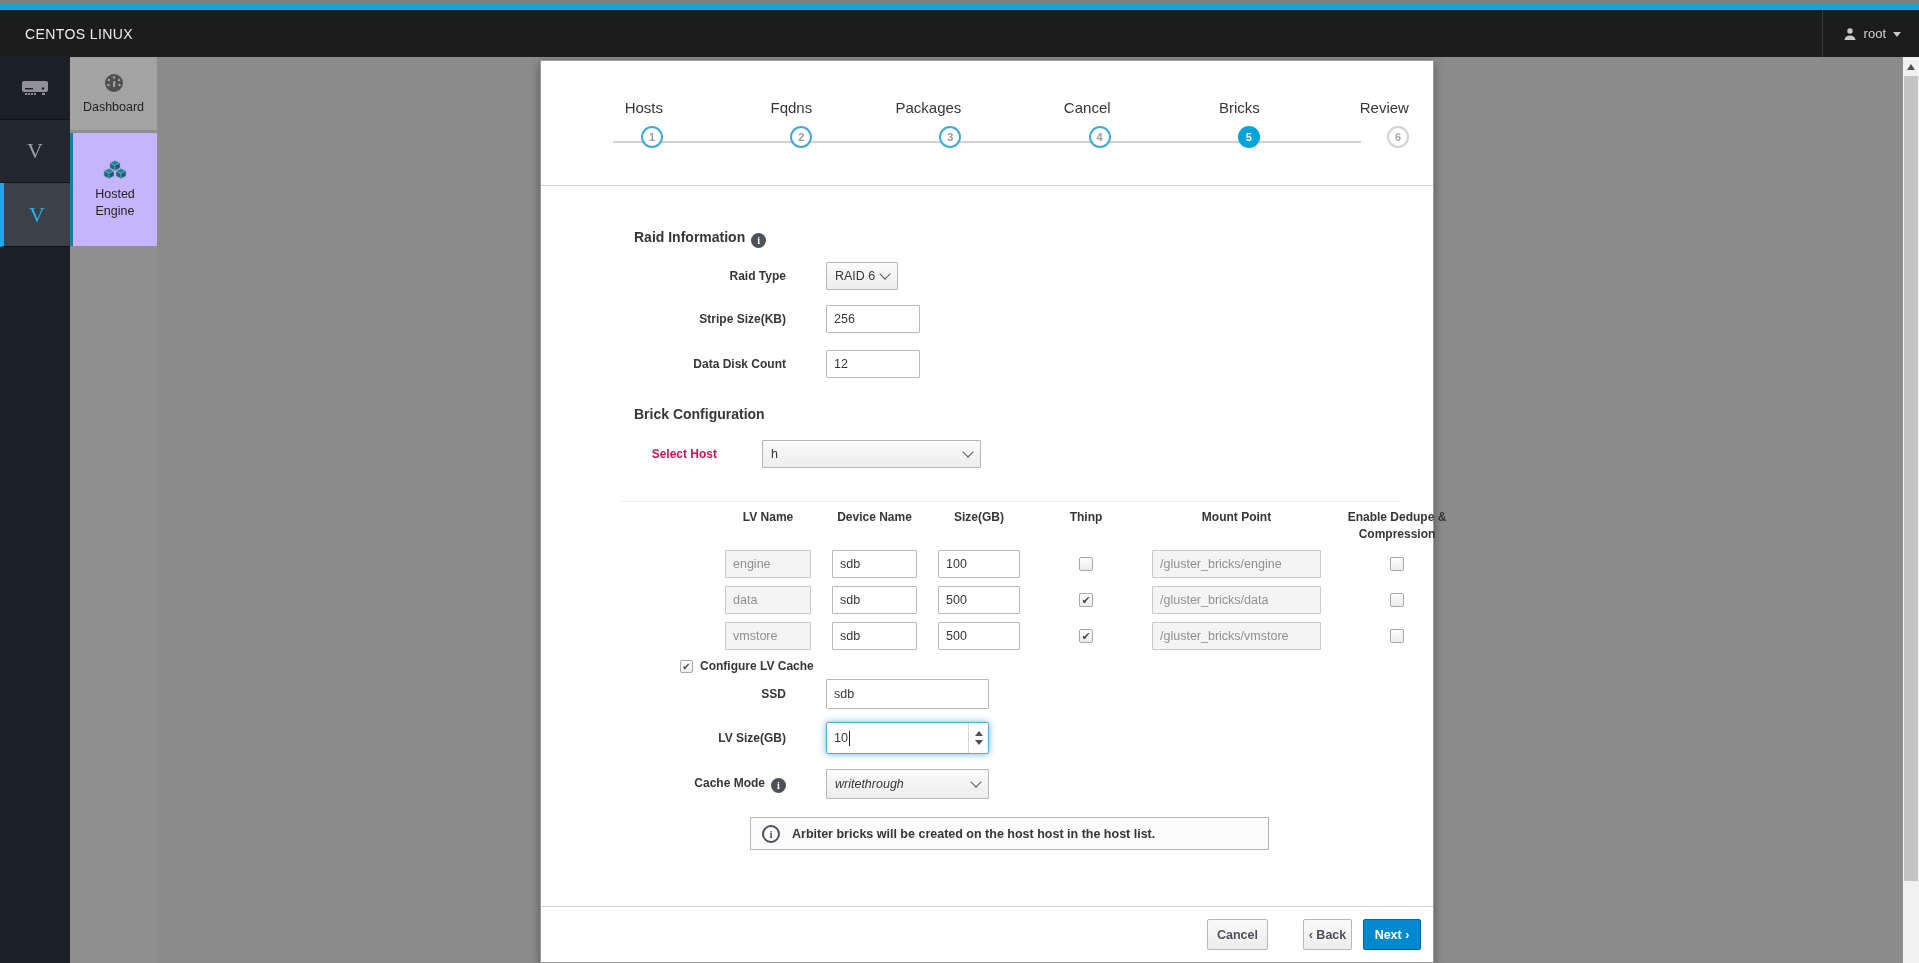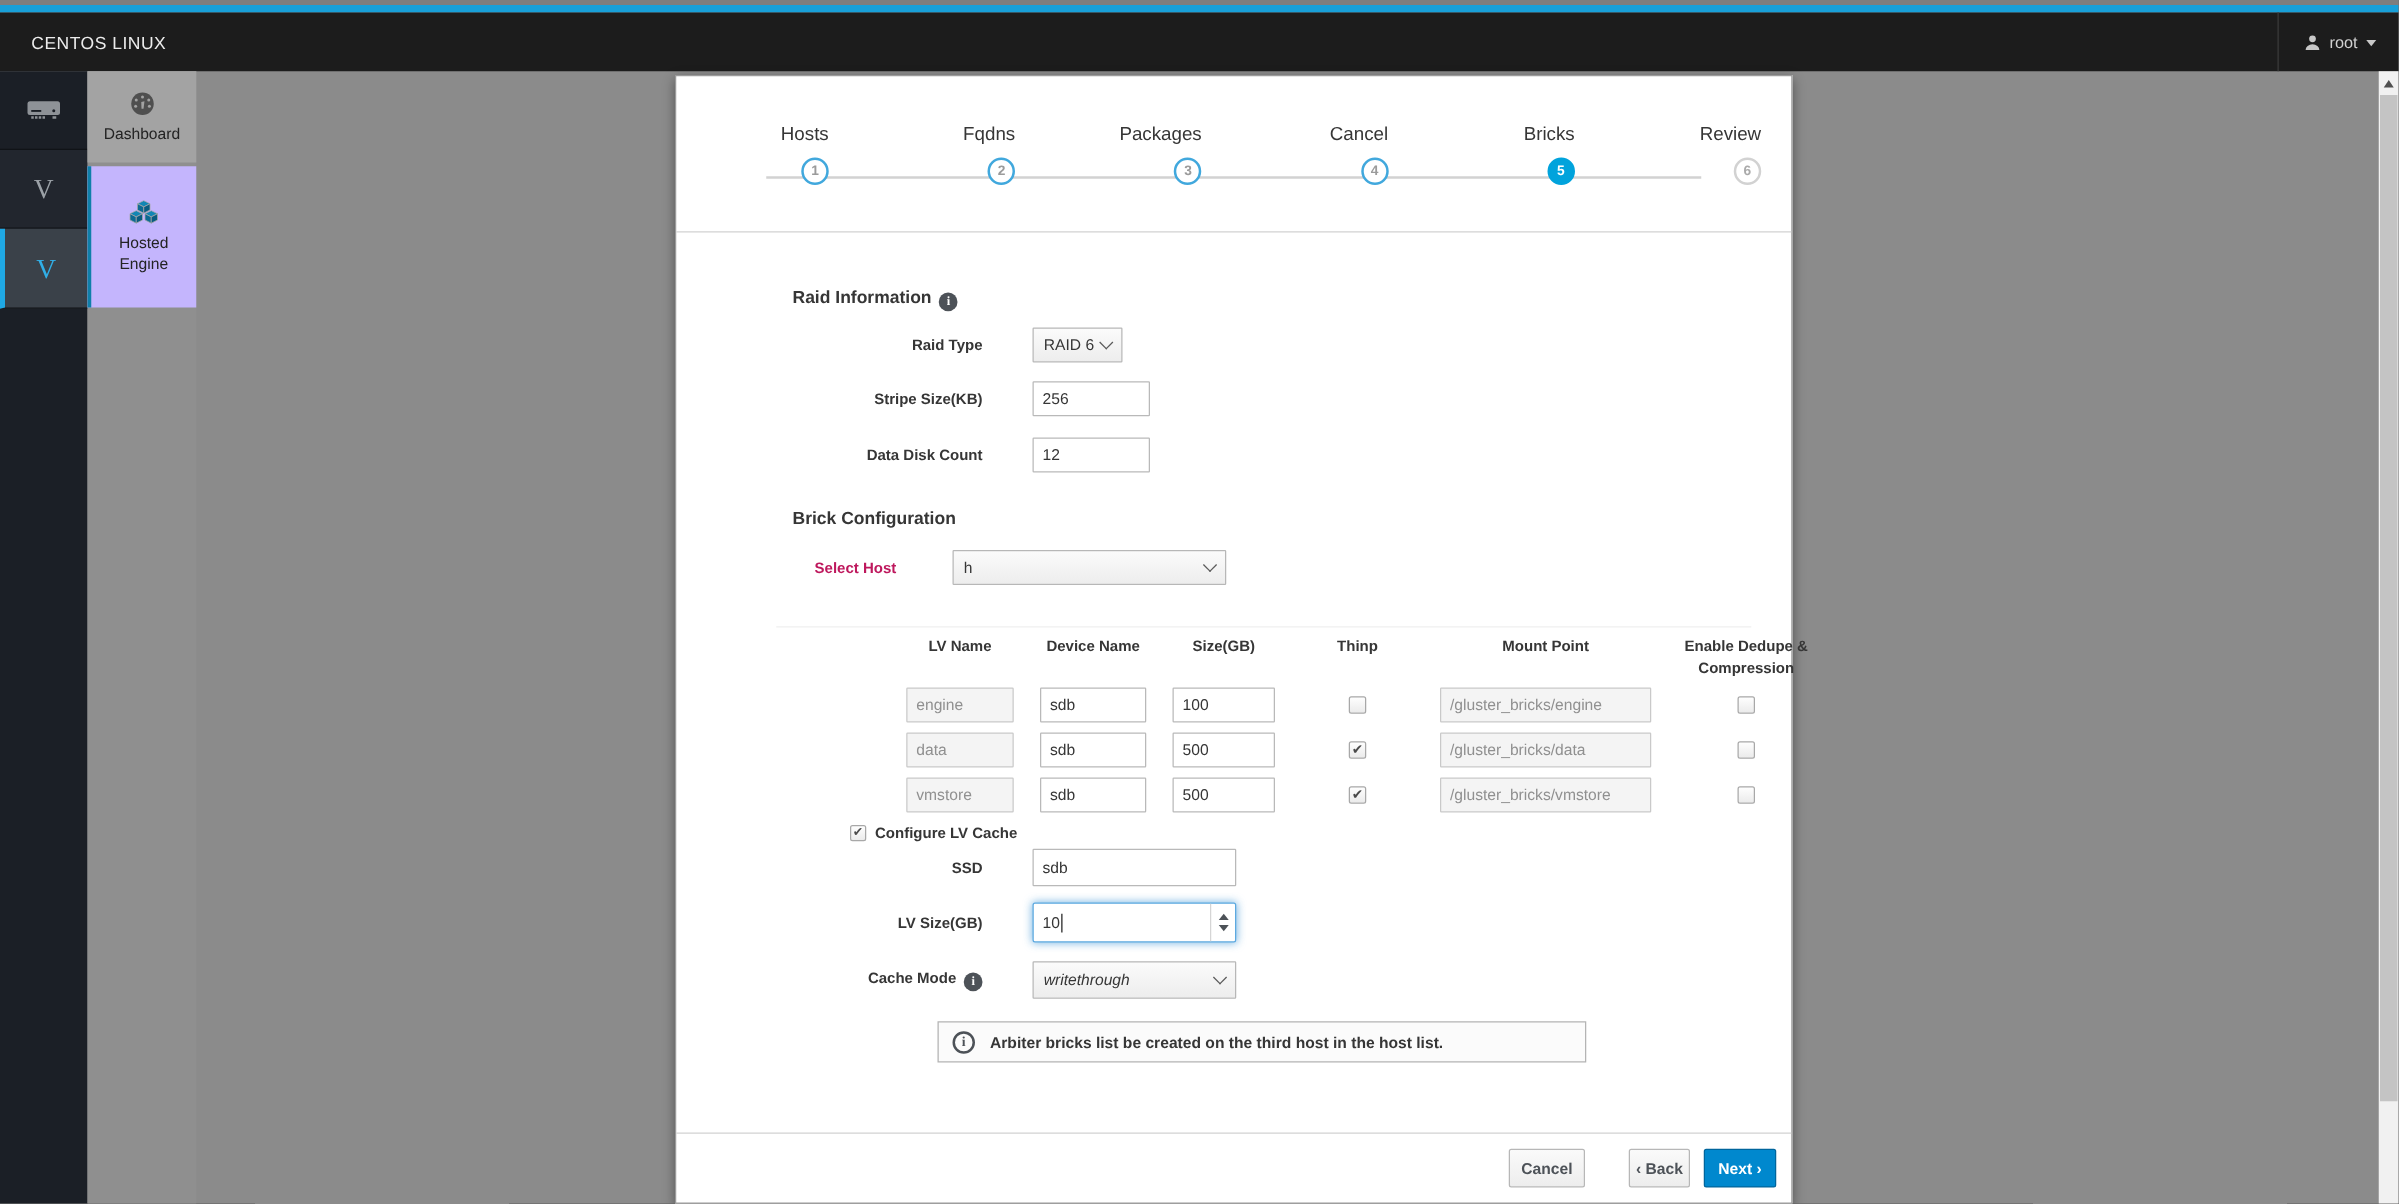--- a/index.html
+++ b/index.html
@@ -352,21 +352,21 @@
         <span class="flabel"><span>Cache Mode</span><span class="info-badge">i</span></span>
         <span class="gap40"></span>
         <div class="pf-select" style="width:163px;height:30px;font-style:italic;">
           <span>writethrough</span>
           <span class="chevron"></span>
         </div>
       </div>
 
       <div class="alert">
         <span class="alert-icon">i</span>
-        <span class="alert-text">Arbiter bricks list be created on the third host in the host list.</span>
+        <span class="alert-text">Arbiter bricks will be created on the host host in the host list.</span>
       </div>
 
       <div class="footer-hr"></div>
       <div class="btn btn-default btn-cancel">Cancel</div>
       <div class="btn btn-default btn-back">‹ Back</div>
       <div class="btn btn-next">Next ›</div>
 
     </div>
   </div>
 

